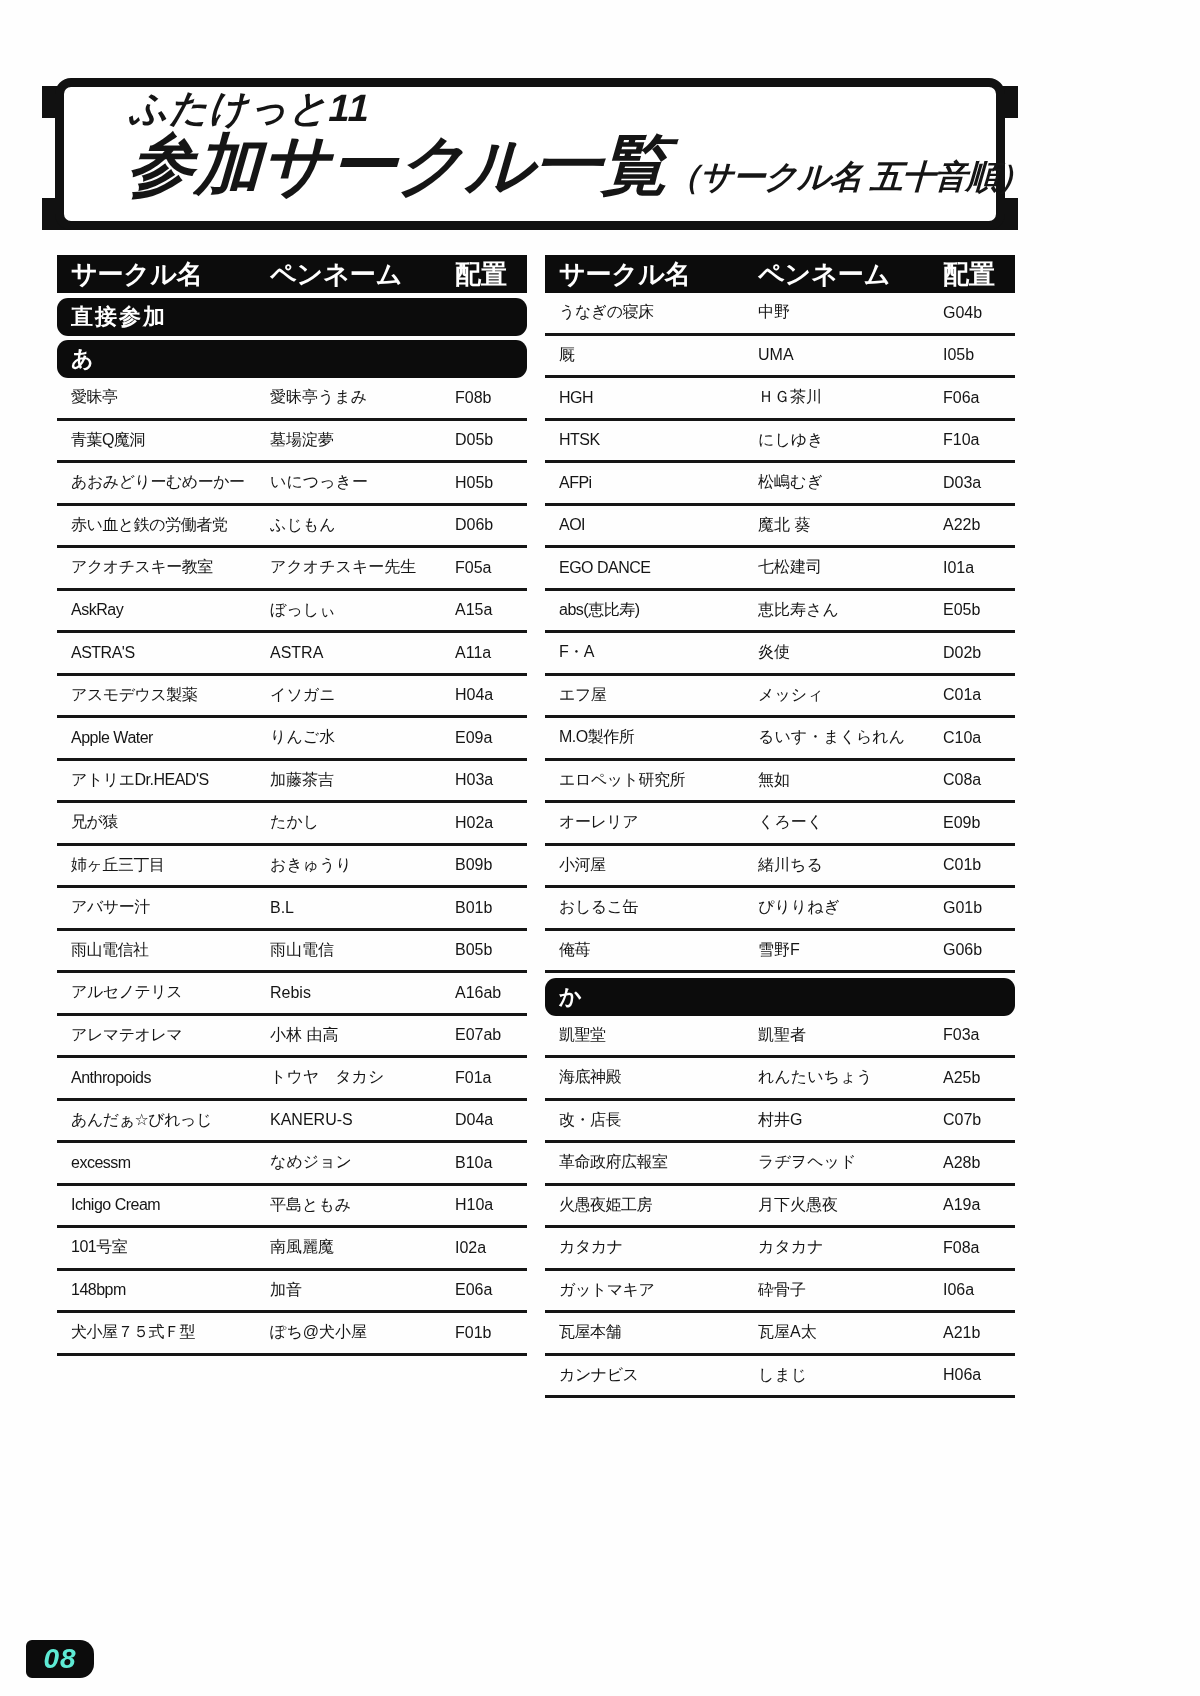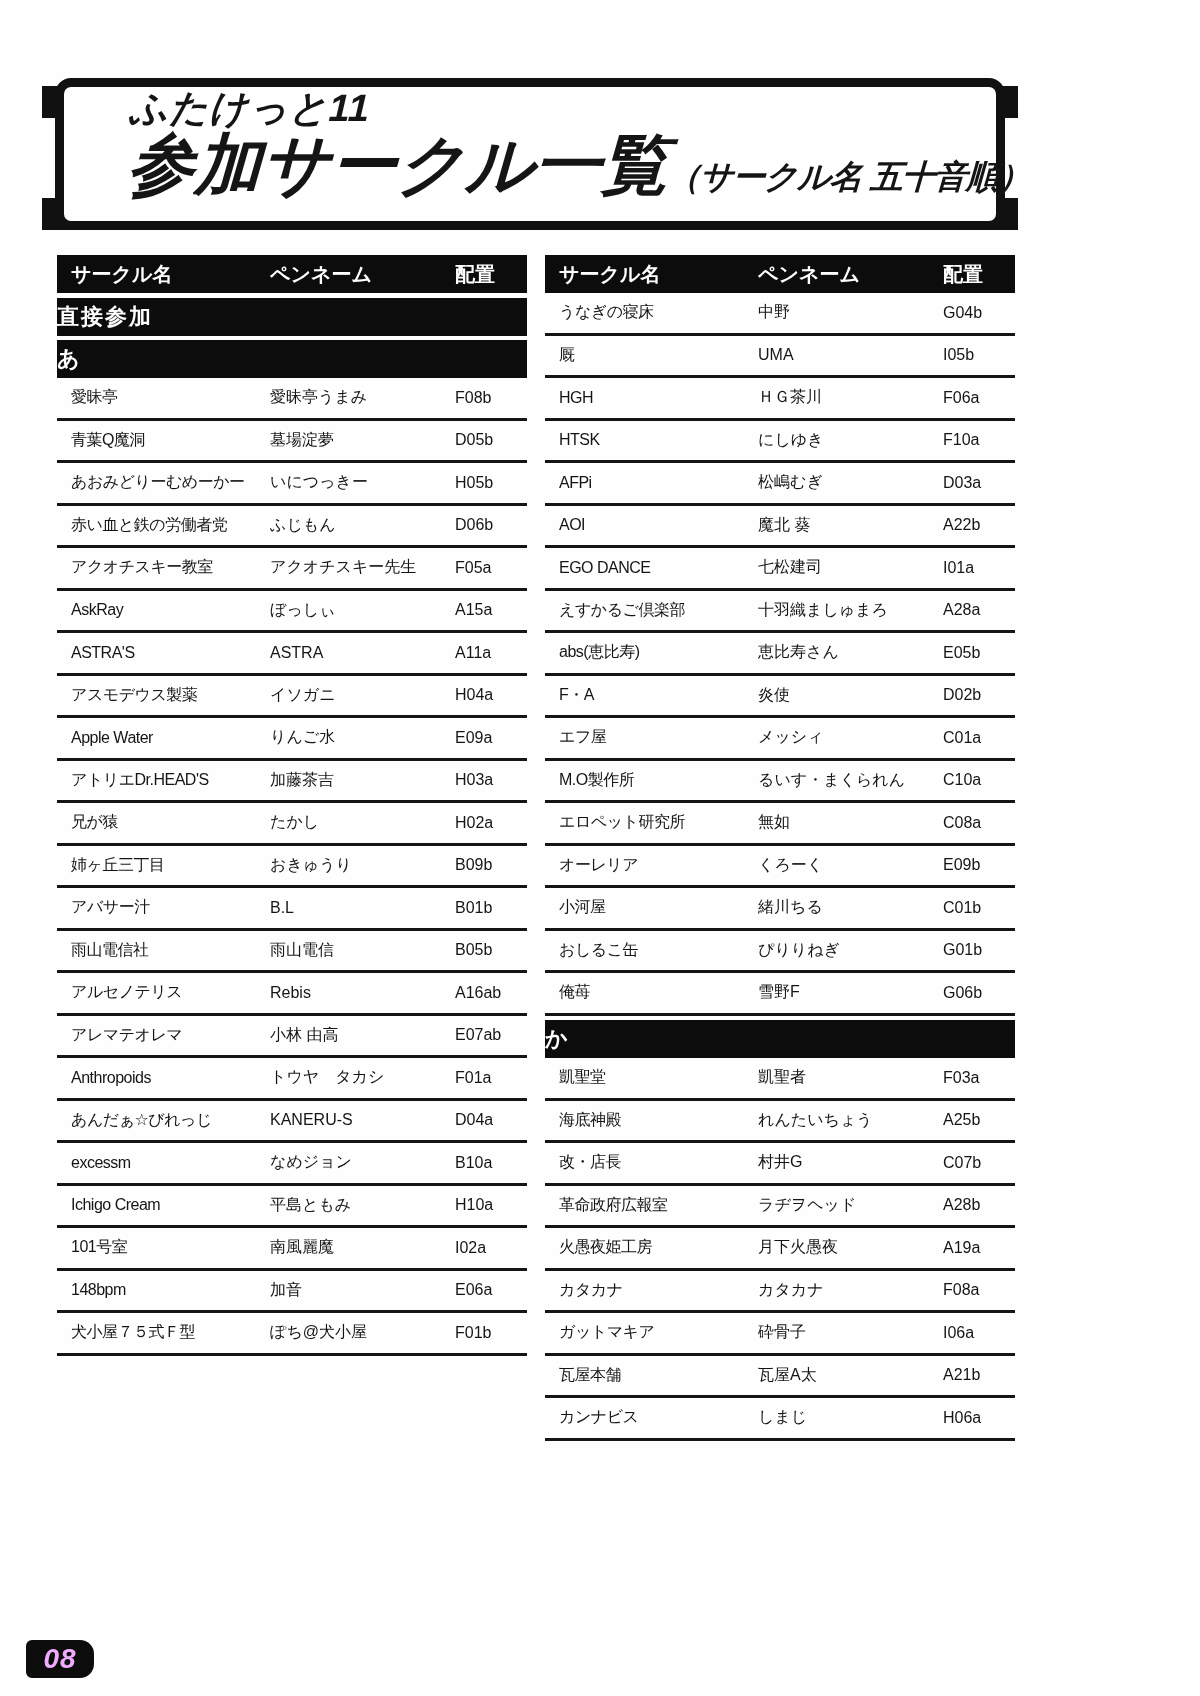--- a/index.html
+++ b/index.html
@@ -18,32 +18,32 @@
                   transform:skewX(-2deg);white-space:nowrap;}
   .event-line{font-size:38px;line-height:1.1;letter-spacing:1px;}
   .title-line{font-size:67px;line-height:1.05;letter-spacing:0px;}
   .title-sub{font-size:33px;letter-spacing:-1px;}
 
   
   .tables{position:absolute;left:57px;top:255px;display:flex;gap:18px;}
   .ctable{width:470px;}
   .thead,.section-bar{background:#0c0c0c;color:#fff;font-weight:bold;height:38px;
                       display:grid;align-items:center;box-sizing:border-box;}
-  .thead{grid-template-columns:199px 185px 1fr;padding-left:14px;font-size:20px;}
-  .section-bar{grid-template-columns:1fr;font-size:22px;margin-top:4.5px;
-               letter-spacing:2px;}
+  .thead{grid-template-columns:199px 185px 1fr;padding-left:14px;font-size:26px;}
+  .section-bar{grid-template-columns:1fr;padding-left:14px;font-size:22px;margin-top:4.5px;
+               letter-spacing:2px;border-radius:11px;}
   .trow{height:39.5px;border-bottom:3px solid #151515;display:grid;
         grid-template-columns:199px 185px 1fr;align-items:center;padding-left:14px;
         box-sizing:content-box;font-size:16px;background:#fefefe;}
   .trow .cell{overflow:hidden;white-space:nowrap;}
   .trow .cell.circle{letter-spacing:-0.5px;padding-right:6px;}
 
   
   .page-num{position:absolute;left:26px;top:1640px;width:68px;height:38px;background:#0c0c0c;
-            color:#f0abfc;font-weight:bold;font-style:italic;font-size:28px;
+            color:#5eead4;font-weight:bold;font-style:italic;font-size:28px;
             border-radius:6px 14px 14px 6px;display:flex;align-items:center;justify-content:center;
             letter-spacing:1px;}
 </style>
 </head>
 <body>
 
 <div class="page">
 
   <div class="corner tl"></div>
   <div class="corner bl"></div>
@@ -222,25 +222,20 @@
             <span class="cell circle">AOI</span>
             <span class="cell pen">魔北 葵</span>
             <span class="cell placement">A22b</span>
           </div>
           <div class="trow">
             <span class="cell circle">EGO DANCE</span>
             <span class="cell pen">七松建司</span>
             <span class="cell placement">I01a</span>
           </div>
           <div class="trow">
-            <span class="cell circle">えすかるご倶楽部</span>
-            <span class="cell pen">十羽織ましゅまろ</span>
-            <span class="cell placement">A28a</span>
-          </div>
-          <div class="trow">
             <span class="cell circle">abs(恵比寿)</span>
             <span class="cell pen">恵比寿さん</span>
             <span class="cell placement">E05b</span>
           </div>
           <div class="trow">
             <span class="cell circle">F・A</span>
             <span class="cell pen">炎使</span>
             <span class="cell placement">D02b</span>
           </div>
           <div class="trow">

